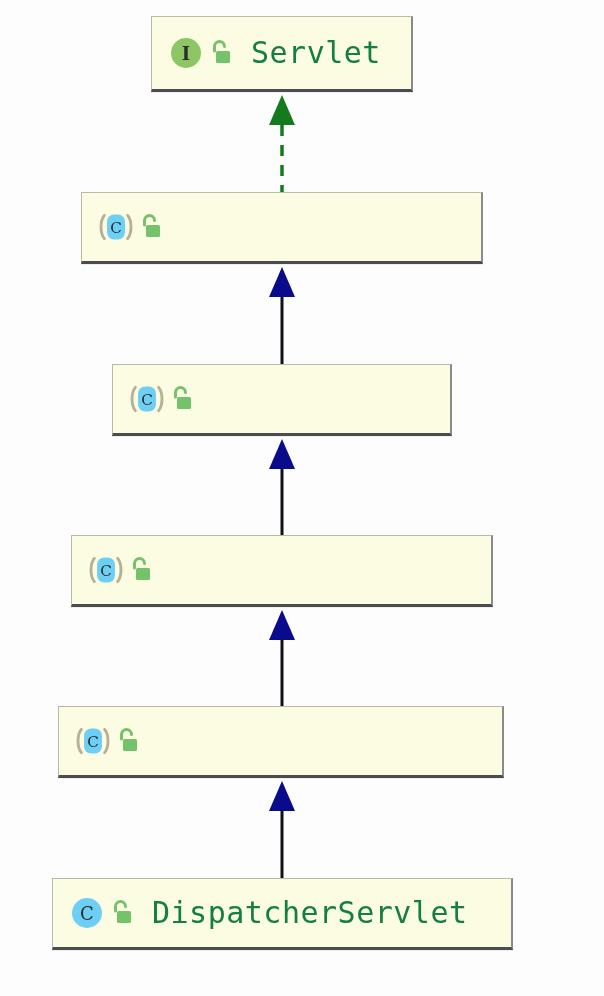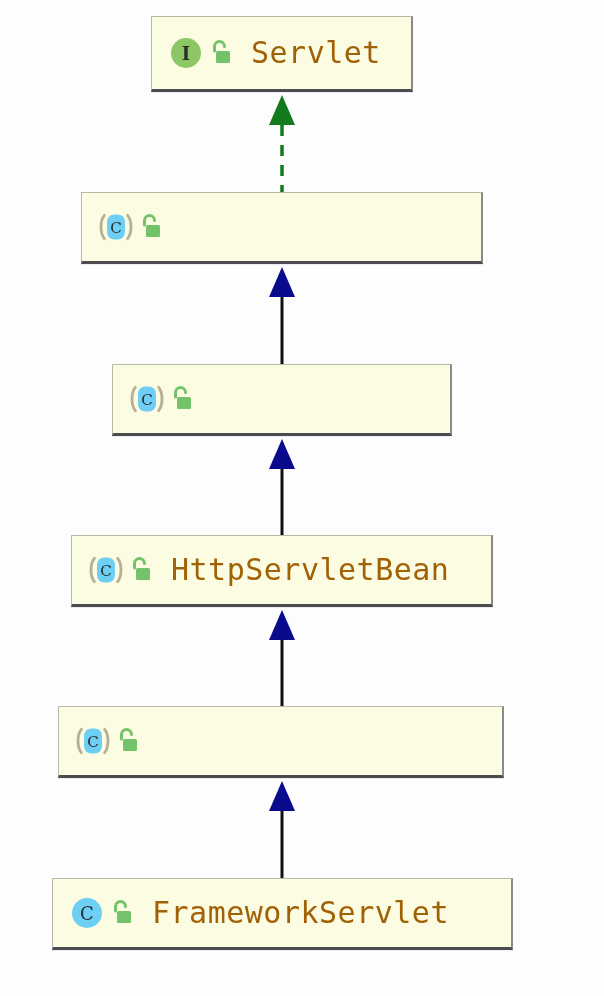--- a/index.html
+++ b/index.html
@@ -68,21 +68,21 @@
   .lock-icon {
     width: 26px;
     height: 30px;
     margin-left: 4px;
     position: relative;
   }
 
   .node-label {
     font-family: "DejaVu Sans Mono", monospace;
     font-size: 30px;
-    color: #a16207;
+    color: #15803d;
     letter-spacing: 0.5px;
     margin-left: 18px;
     white-space: nowrap;
     line-height: 1;
   }
 </style>
 </head>
 <body>
 
 <div id="diagram-canvas">
@@ -174,21 +174,20 @@
               <text x="19" y="24" text-anchor="middle" font-family="DejaVu Serif, serif" font-size="17" fill="#2b2b2b">C</text>
             </svg>
           </span>
           <span class="icon-slot lock-icon">
             <svg width="26" height="30" viewBox="0 0 26 30">
               <path d="M7.5 13 L7.5 8.5 A5 5 0 0 1 17.5 8.5" stroke="#74c36a" stroke-width="3" fill="none" stroke-linecap="round"></path>
               <rect x="9" y="13" width="14" height="12" rx="1.5" fill="#74c36a"></rect>
             </svg>
           </span>
         </div>
-        <span class="node-label">HttpServletBean</span>
       </div>
       <div class="class-node" style="left: 58px; top: 706px; width: 446px; height: 72px; background: rgb(252, 252, 226);">
         <div class="node-icons">
           <span class="icon-slot kind-icon">
             <svg width="38" height="34" viewBox="0 0 38 34">
               <path d="M6 4 C1 10 1 24 6 30" stroke="#b8b096" stroke-width="3.2" fill="none" stroke-linecap="round"></path>
               <path d="M32 4 C37 10 37 24 32 30" stroke="#b8b096" stroke-width="3.2" fill="none" stroke-linecap="round"></path>
               <rect x="9" y="3" width="20" height="28" rx="8" ry="8" fill="#6ecff5"></rect>
               <text x="19" y="24" text-anchor="middle" font-family="DejaVu Serif, serif" font-size="17" fill="#2b2b2b">C</text>
             </svg>
@@ -209,17 +208,17 @@
               <text x="17" y="24" text-anchor="middle" font-family="DejaVu Serif, serif" font-size="18" fill="#2b2b2b">C</text>
             </svg>
           </span>
           <span class="icon-slot lock-icon">
             <svg width="26" height="30" viewBox="0 0 26 30">
               <path d="M7.5 13 L7.5 8.5 A5 5 0 0 1 17.5 8.5" stroke="#74c36a" stroke-width="3" fill="none" stroke-linecap="round"></path>
               <rect x="9" y="13" width="14" height="12" rx="1.5" fill="#74c36a"></rect>
             </svg>
           </span>
         </div>
-        <span class="node-label">FrameworkServlet</span>
+        <span class="node-label">DispatcherServlet</span>
       </div>
     </div>
 
 </div>
 
 </body></html>

